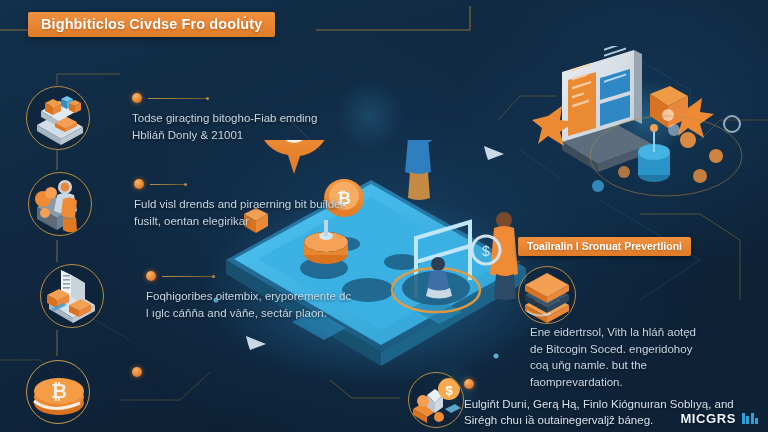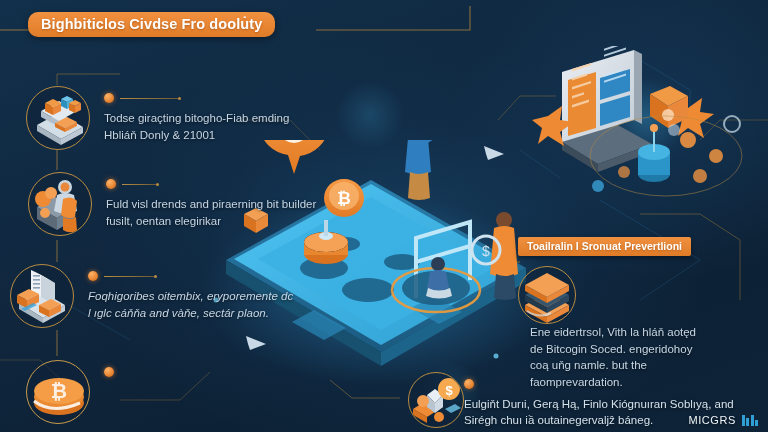--- a/index.html
+++ b/index.html
@@ -24,40 +24,41 @@
 
   
   .header { position: absolute; left: 28px; top: 12px; width: 600px; }
   .badge-top {
     display: inline-block;
     background: linear-gradient(180deg,#f09140 0%, #e07c28 100%);
     color: #ffffff;
     font-size: 14.5px; font-weight: bold;
     letter-spacing: .1px;
     padding: 4px 13px 5px 13px;
-    border-radius: 10px;
+    border-radius: 2px;
     box-shadow: 0 2px 6px rgba(0,0,0,.35);
     text-shadow: 0 1px 2px rgba(120,50,0,.45);
     white-space: nowrap;
   }
   .title {
     margin-top: 9px;
     color: #f2f6fa;
     font-size: 20.5px;
     font-weight: bold;
     letter-spacing: .1px;
     text-shadow: 0 2px 5px rgba(0,0,0,.55);
     white-space: nowrap;
   }
 
   
   .feature {
     position: absolute;
     display: flex;
     align-items: flex-start;
+    gap: 28px;
   }
   .f-icon {
     position: relative;
     width: 64px; height: 64px;
     border-radius: 50%;
     border: 1.3px solid #b98c42;
     background: rgba(14,35,56,0.55);
     flex: none;
     overflow: hidden;
   }
@@ -99,21 +100,21 @@
     max-width: 168px;
   }
 
   
   .bottom-item { position: absolute; left: 408px; top: 372px; display: flex; align-items: flex-start; }
   .b-text { color: #d3e1ec; font-size: 11.5px; line-height: 16px; margin-left: 10px; text-shadow: 0 1px 3px rgba(0,0,0,.6); }
 
   
   .logo { position: absolute; right: 10px; bottom: 6px; display: flex; align-items: center; }
   .logo-text {
-    color: #eef4f9; font-size: 11px; font-weight: normal; letter-spacing: .6px;
+    color: #eef4f9; font-size: 13px; font-weight: bold; letter-spacing: .6px;
     text-shadow: 0 1px 3px rgba(0,0,0,.6);
   }
   .logo-mark { display: flex; align-items: flex-end; margin-left: 4px; height: 11px; }
   .logo-mark i { display: block; width: 3px; background: #2f9fd6; margin-left: 1.5px; }
 
   
   .center-ill { position: absolute; left: 196px; top: 140px; width: 360px; height: 250px; }
 </style>
 </head>
 <body>
@@ -409,21 +410,21 @@
     <div class="f-body">
       <div class="bullet-row">
         <span class="bullet"></span>
         <span class="bline" style="width:34px"></span>
         <span class="bdot"></span>
       </div>
       <div class="f-text">Fuld visl drends and piraerning bit builder fusilt, oentan elegirikar</div>
     </div>
   </div>
 
-  <div class="feature" style="left:10px; top:264px;font-style:italic;">
+  <div class="feature" style="left:40px; top:264px;">
     <div class="f-icon">
       <svg width="64" height="64" viewBox="0 0 64 64">
         <polygon points="8,38 30,26 54,40 32,53" fill="#dbe3ea"></polygon>
         <polygon points="8,38 8,44 32,58 32,53" fill="#a9b7c3"></polygon>
         <polygon points="54,40 54,46 32,58 32,53" fill="#c3cdd7"></polygon>
 
         <polygon points="30,10 44,18 44,40 30,32" fill="#c8d3dc"></polygon>
         <polygon points="30,10 30,32 20,26 20,5" fill="#eef2f6"></polygon>
         <polygon points="20,5 30,10 44,18 34,13" fill="#f6f9fb"></polygon>
         <g fill="#8ea0b0">

